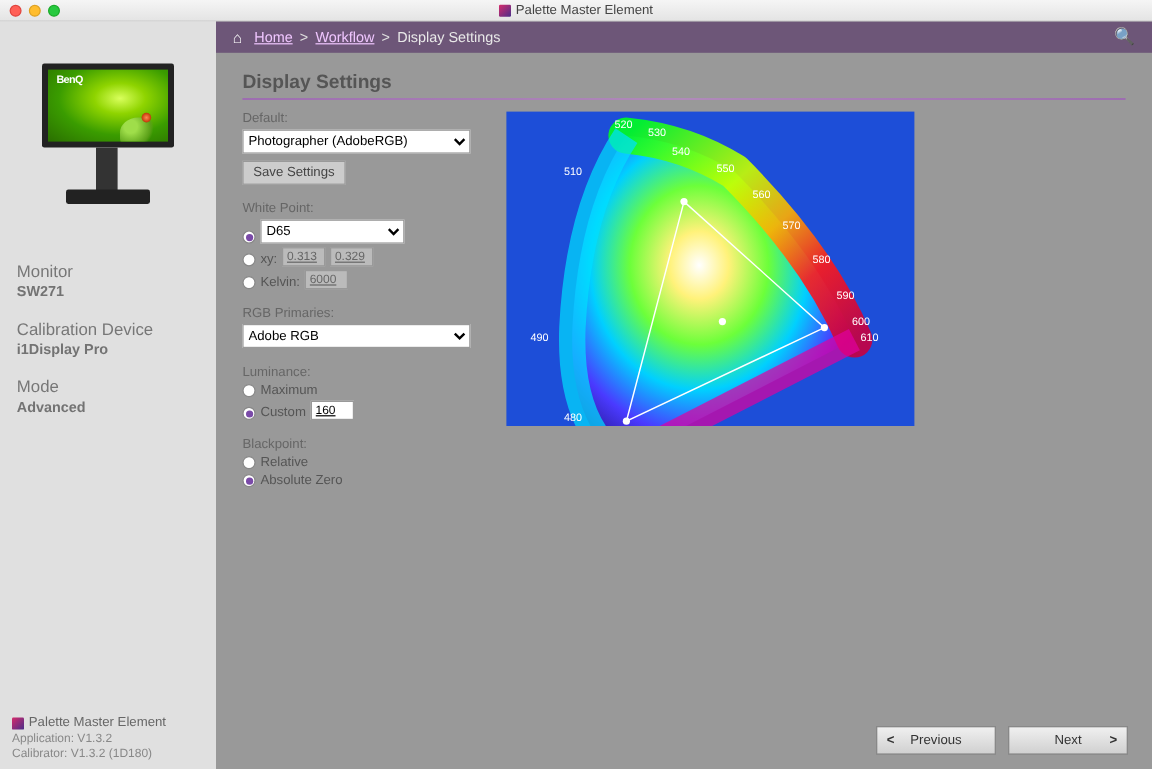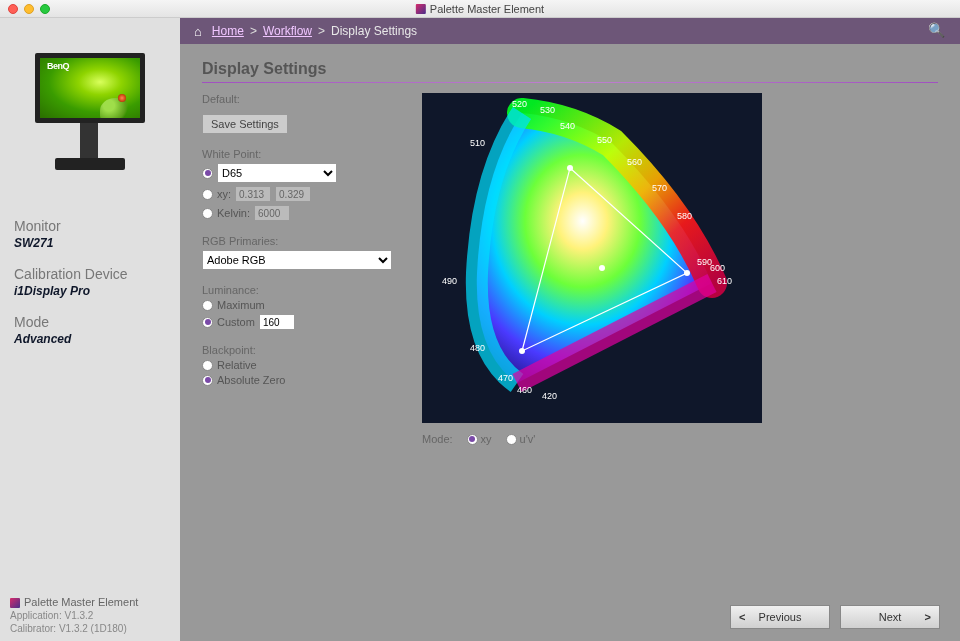--- a/index.html
+++ b/index.html
@@ -44,21 +44,21 @@
   }
   .benq-logo { position:absolute; top:23px; left:22px; color:#fff; font-size:9px; font-weight:bold; letter-spacing:-0.5px;}
   .frog { position:absolute; top:40px; left:60px; width:30px; height:25px;
     background: radial-gradient(circle at 30% 30%, #9fde4a 20%, #5aa018 60%, transparent 70%); border-radius:50% 40% 30% 30%;}
   .frog-eye { position:absolute; top:-4px; right:4px; width:8px; height:8px; background:radial-gradient(circle,#f85,#c41 60%,#811); border-radius:50%;}
   .stand { position:absolute; top:85px; left:55px; width:18px; height:40px; background:#333;}
   .stand-base { position:absolute; top:120px; left:30px; width:70px; height:12px; background:#222; border-radius:2px;}
 
   .side-group { margin-bottom:16px; }
   .side-label { color:#777; font-size:14px; }
-  .side-value { color:#0f172a; font-size:12px; font-weight:bold; margin-top:2px;font-style:italic;}
+  .side-value { color:#737373; font-size:12px; font-weight:bold; margin-top:2px;}
 
   .side-footer { position:absolute; bottom:6px; left:10px; font-size:10px; color:#888; line-height:13px;}
   .side-footer .app-name { font-size:11px; color:#666; display:flex; align-items:center; gap:4px;}
   .side-footer .app-icon { width:10px; height:10px; background:linear-gradient(135deg,#d52b6b,#4a2e8a); display:inline-block; border-radius:1px;}
 
   .main {
     flex:1;
     background:#999;
     position:relative;
   }
@@ -80,27 +80,27 @@
   .cols { display:flex; gap:20px; }
   .left-col { width:200px; }
   .right-col { flex:1; }
 
   .sect { margin-bottom:14px; }
   .sect-label { font-size:11px; color:#666; margin-bottom:3px;}
   select { width:190px; font-size:11px; height:20px; background:#fff; border:1px solid #999; }
   select.small { width:120px; }
   .save-btn { background:#ccc; border:1px solid #999; padding:3px 8px; font-size:11px; color:#444; margin-top:6px; cursor:pointer;}
 
-  .radio-row { display:flex; align-items:center; margin-bottom:3px; gap:4px;}
+  .radio-row { display:flex; align-items:flex-end; margin-bottom:3px; gap:4px;}
   .radio-row input[type=radio]{ margin:0;}
   .radio-row .lab { font-size:11px; color:#555;}
-  .val-input { width:36px; height:16px; background:#fff; border:1px solid #999; font-size:10px; padding:0 3px; }
+  .val-input { width:36px; height:16px; background:#fff; border:1px solid #999; font-size:10px; padding:0 3px;text-decoration:underline; }
   .val-input.dis { background:#bbb; color:#666; }
 
-  .cie { width:340px; height:330px; background:#0f172a; position:relative; overflow:hidden;}
+  .cie { width:340px; height:262px; background:#1d4ed8; position:relative; overflow:hidden;}
   .wavelabel { position:absolute; color:#fff; font-size:9px; }
 
   .mode-row { margin-top:10px; font-size:11px; color:#666; display:flex; align-items:center; gap:14px;}
   .mode-row .opt { display:flex; align-items:center; gap:3px;}
 
   .nav-btns { position:absolute; bottom:12px; right:20px; display:flex; gap:10px;}
   .nav-btn { width:100px; height:24px; background:linear-gradient(#f0f0f0,#d0d0d0); border:1px solid #888; font-size:11px; color:#333; display:flex; align-items:center; justify-content:center; cursor:pointer; position:relative;}
   .nav-btn .chev { position:absolute; font-weight:bold;}
   .nav-btn.prev .chev{ left:8px;}
   .nav-btn.next .chev{ right:8px;}
@@ -169,20 +169,21 @@
     </div>
 
     <div class="content">
       <div class="page-title">Display Settings</div>
       <div class="hr"></div>
 
       <div class="cols">
         <div class="left-col">
           <div class="sect">
             <div class="sect-label">Default:</div>
+            <select><option>Photographer (AdobeRGB)</option></select>
             <div><button class="save-btn">Save Settings</button></div>
           </div>
 
           <div class="sect">
             <div class="sect-label">White Point:</div>
             <div class="radio-row">
               <input type="radio" name="wp" checked="" style="">
               <select class="small"><option>D65</option></select>
             </div>
             <div class="radio-row">
@@ -261,41 +262,30 @@
               <circle cx="100" cy="258" r="3" fill="#fff"></circle>
               <circle cx="180" cy="175" r="3" fill="#fff"></circle>
             </svg>
             <span class="wavelabel" style="top:6px;left:90px">520</span>
             <span class="wavelabel" style="top:12px;left:118px">530</span>
             <span class="wavelabel" style="top:28px;left:138px">540</span>
             <span class="wavelabel" style="top:42px;left:175px">550</span>
             <span class="wavelabel" style="top:64px;left:205px">560</span>
             <span class="wavelabel" style="top:90px;left:230px">570</span>
             <span class="wavelabel" style="top:118px;left:255px">580</span>
-            <span class="wavelabel" style="top:164px;left:275px">590</span>
+            <span class="wavelabel" style="top:148px;left:275px">590</span>
             <span class="wavelabel" style="top:170px;left:288px">600</span>
             <span class="wavelabel" style="top:183px;left:295px">610</span>
             <span class="wavelabel" style="top:45px;left:48px">510</span>
             <span class="wavelabel" style="top:183px;left:20px">490</span>
             <span class="wavelabel" style="top:250px;left:48px">480</span>
             <span class="wavelabel" style="top:280px;left:76px">470</span>
             <span class="wavelabel" style="top:292px;left:95px">460</span>
             <span class="wavelabel" style="top:298px;left:120px">420</span>
           </div>
-          <div class="mode-row">
-            <span>Mode:</span>
-            <span class="opt">
-                <input type="radio" name="cmode" checked="" style="">
-                <span>xy</span>
-              </span>
-            <span class="opt">
-                <input type="radio" name="cmode" style="">
-                <span>u'v'</span>
-              </span>
-          </div>
         </div>
       </div>
     </div>
 
     <div class="nav-btns">
       <div class="nav-btn prev">
           <span class="chev">&lt;</span>
           <span>Previous</span>
         </div>
       <div class="nav-btn next">

